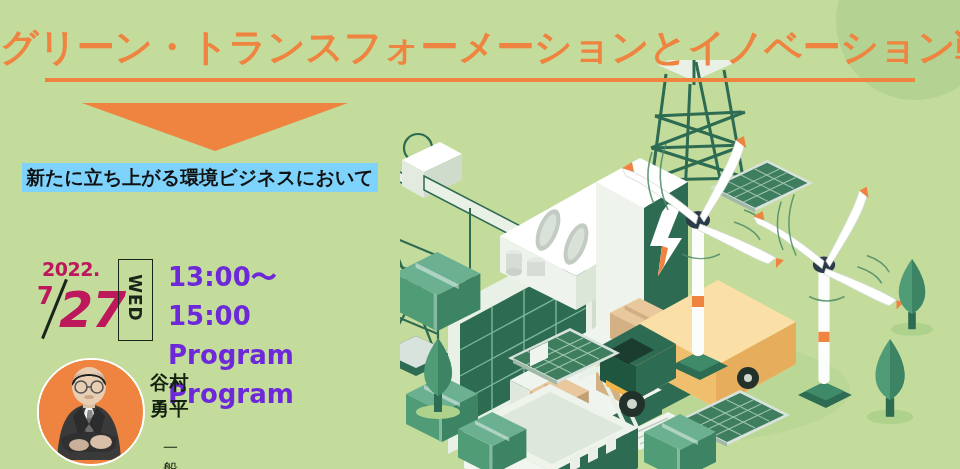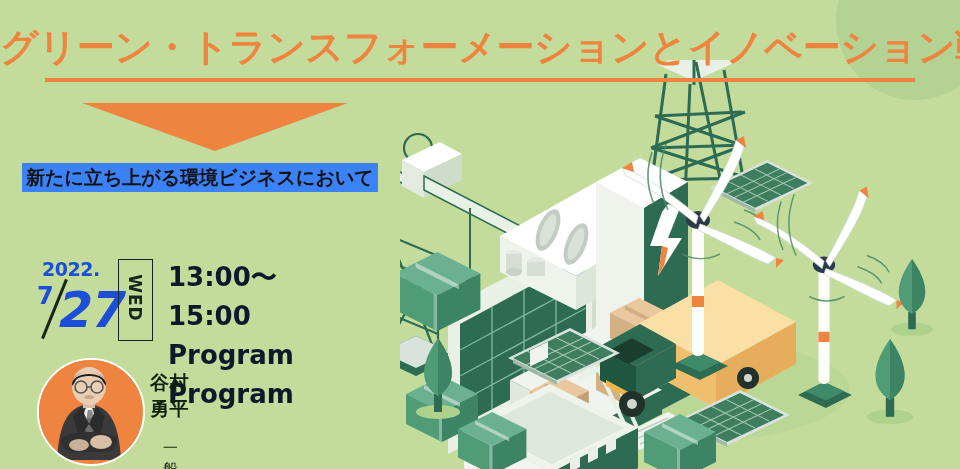--- a/index.html
+++ b/index.html
@@ -32,28 +32,28 @@
   }
   
   .arrow{
     position:absolute;left:82px;top:103px;width:0;height:0;
     border-left:133px solid transparent;border-right:133px solid transparent;
     border-top:48px solid #ef8440;
   }
   
   .sub{position:absolute;left:22px;top:163px;}
   .sub-line{
-    display:table;background:#3b82f6;color:#111111;
+    display:table;background:#7dd3fc;color:#111111;
     font-size:19px;font-weight:bold;line-height:29px;
     padding:0 4px;margin-bottom:1px;white-space:nowrap;
     font-family:"DejaVu Sans","Liberation Sans",sans-serif;
   }
   
   .datebar{position:absolute;left:33px;top:258px;height:82px;}
-  .date-nums{position:absolute;left:0;top:0;width:92px;height:82px;color:#1d4ed8;}
+  .date-nums{position:absolute;left:0;top:0;width:92px;height:82px;color:#be185d;}
   .date-year{
     position:absolute;left:9px;top:0;font-size:19px;font-weight:bold;
     letter-spacing:-0.5px;font-family:"DejaVu Sans",sans-serif;
   }
   .date-month{
     position:absolute;left:4px;top:24px;font-size:24px;font-weight:bold;
     font-family:"DejaVu Sans",sans-serif;
   }
   .date-slash{
     position:absolute;left:20px;top:19px;width:3px;height:64px;background:#18251a;
@@ -66,21 +66,21 @@
   .dow-box{
     position:absolute;left:85px;top:1px;width:33px;height:80px;
     border:1.5px solid #18251a;
   }
   .dow-text{
     position:absolute;left:-24px;top:28px;width:80px;text-align:center;
     font-size:17px;font-weight:bold;letter-spacing:1px;color:#18251a;
     transform:rotate(90deg);font-family:"DejaVu Sans",sans-serif;
   }
   .timeblock{
-    position:absolute;left:135px;top:0px;color:#0f172a;
+    position:absolute;left:135px;top:0px;color:#6d28d9;
     font-size:26px;font-weight:bold;line-height:39px;
     font-family:"DejaVu Sans","Liberation Sans",sans-serif;
   }
   
   .speaker{position:absolute;left:37px;top:358px;}
   .avatar{
     position:absolute;left:0;top:0;width:104px;height:104px;border-radius:50%;
     background:#ef8440;overflow:hidden;border:2px solid #ffffff;
   }
   .avatar svg{display:block;}

